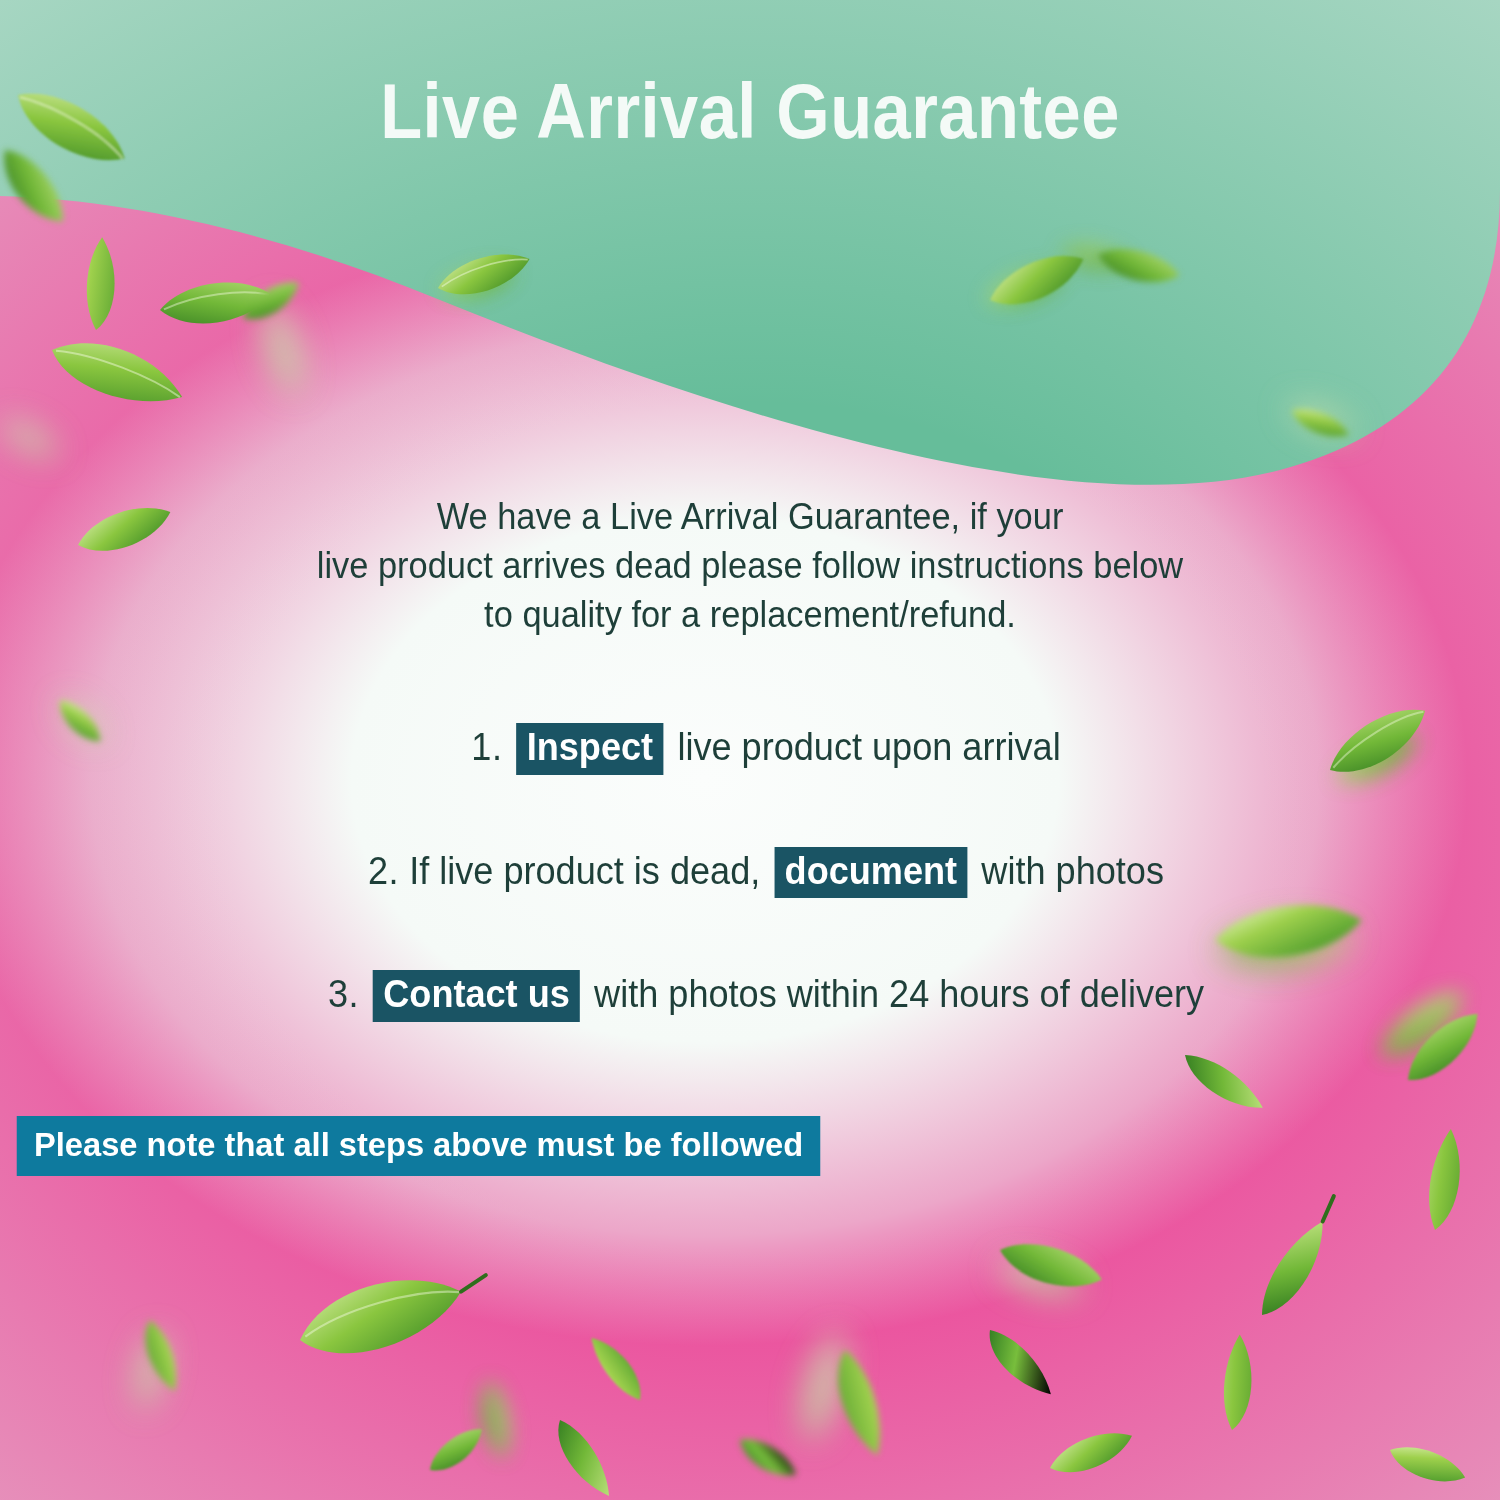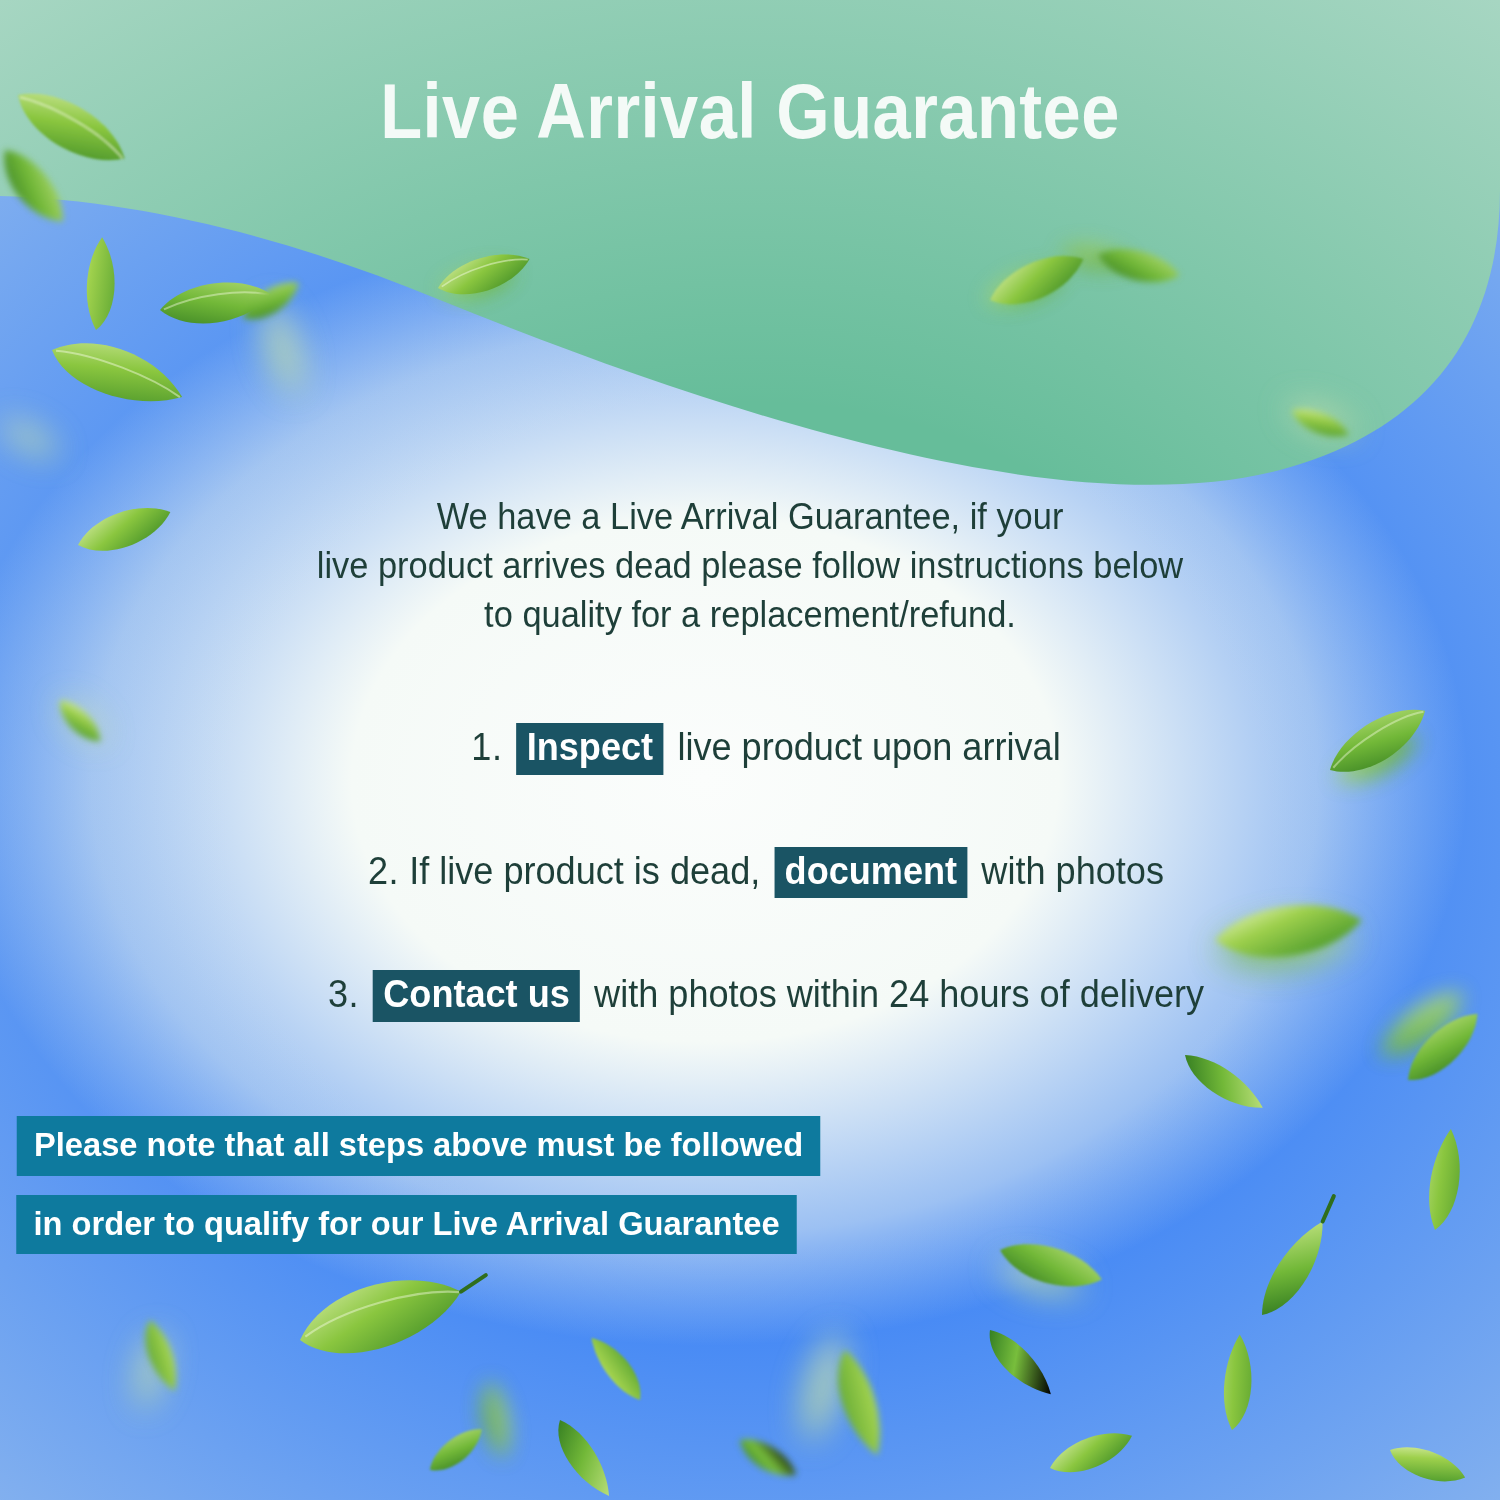--- a/index.html
+++ b/index.html
@@ -10,21 +10,21 @@
     width: 1500px;
     height: 1500px;
     overflow: hidden;
     font-family: "Liberation Sans", sans-serif;
   }
 
   #page {
     position: relative;
     width: 1500px;
     height: 1500px;
-    background: #3b82f6;
+    background: #ec4899;
     overflow: hidden;
   }
 
   
   .bg-glow {
     position: absolute;
     left: 0; top: 0; right: 0; bottom: 0;
     background:
       radial-gradient(ellipse 62% 46% at 47% 52%, #fbfdfc 0%, #f5faf7 38%, rgba(236,244,240,0.55) 66%, rgba(231,240,236,0) 82%);
     pointer-events: none;
@@ -284,21 +284,20 @@
         <span class="num">3.</span>
         <span class="hl">Contact us</span>
         <span>with photos within 24 hours of delivery</span>
       </div>
 
     </div>
 
     <div class="notes">
       <div><span class="note-line">Please note that all steps above must be followed</span></div>
       <div class="note-gap"></div>
-      <div><span class="note-line">in order to qualify for our Live Arrival Guarantee</span></div>
     </div>
 
   </div>
 
   <svg class="leaves front" viewBox="0 0 1500 1500">
     <defs>
       <linearGradient id="fA" x1="0" y1="0" x2="1" y2="1">
         <stop offset="0%" stop-color="#cfe89c"></stop>
         <stop offset="45%" stop-color="#8ac63f"></stop>
         <stop offset="100%" stop-color="#3f8c26"></stop>

